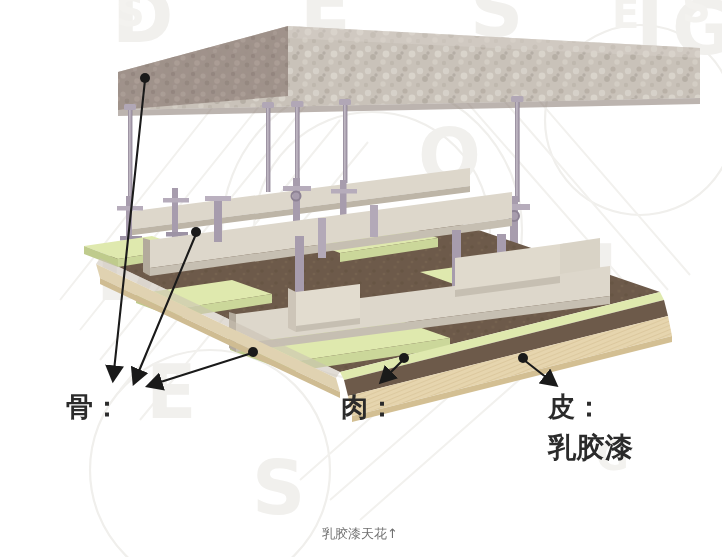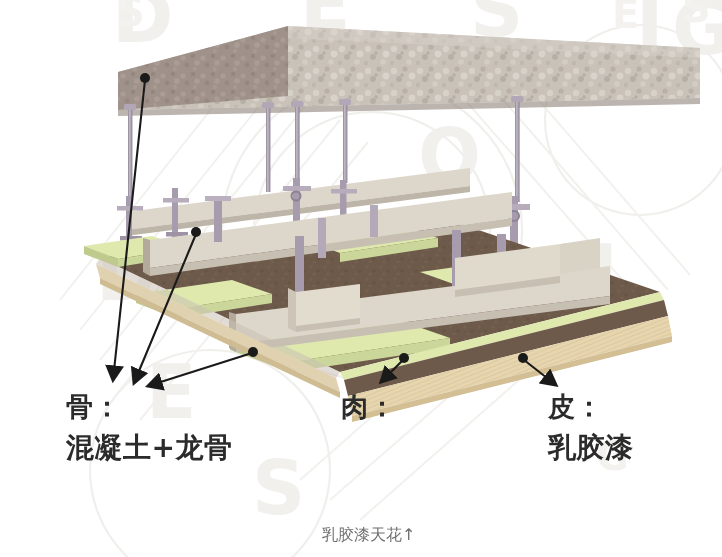--- a/index.html
+++ b/index.html
@@ -17,21 +17,21 @@
     color:#2b2b2b;
     font-weight:700;
     letter-spacing:0.5px;
     white-space:nowrap;
     font-family:"DejaVu Sans","Liberation Sans",sans-serif;
   }
   .lbl-head{font-size:27px;line-height:30px;}
   .lbl-body{font-size:28px;line-height:32px;}
   .caption{
     position:absolute;
-    font-size:16px;
+    font-size:13px;
     color:#6f6f6f;
     white-space:nowrap;
     font-family:"DejaVu Sans","Liberation Sans",sans-serif;
   }
 </style>
 </head>
 <body>
 
 <div id="stage">
   <svg width="722" height="557" viewBox="0 0 722 557">
@@ -304,21 +304,20 @@
         <circle cx="404" cy="358" r="5" fill="#1a1a1a" stroke="none"></circle>
       </g>
       <g>
         <line x1="524" y1="360" x2="556" y2="385" marker-end="url(#arrowHead)"></line>
         <circle cx="523" cy="358" r="5" fill="#1a1a1a" stroke="none"></circle>
       </g>
     </g>
   </svg>
 
   <div class="lbl lbl-head" style="left:66px;top:392px;">骨：</div>
-  <div class="lbl lbl-body" style="left:66px;top:432px;">混凝土+龙骨</div>
 
   <div class="lbl lbl-head" style="left:341px;top:392px;">肉：</div>
 
   <div class="lbl lbl-head" style="left:548px;top:392px;">皮：</div>
   <div class="lbl lbl-body" style="left:548px;top:432px;">乳胶漆</div>
 
   <div class="caption" style="left:322px;top:525px;">乳胶漆天花↑</div>
 </div>
 
 </body></html>

